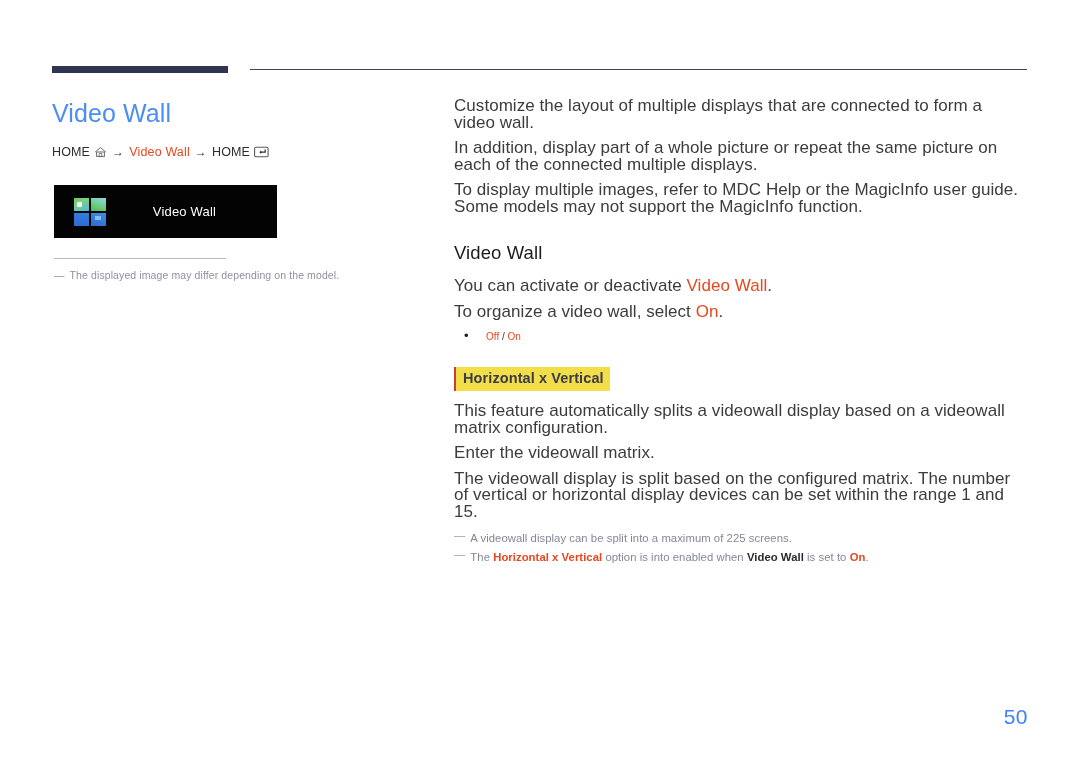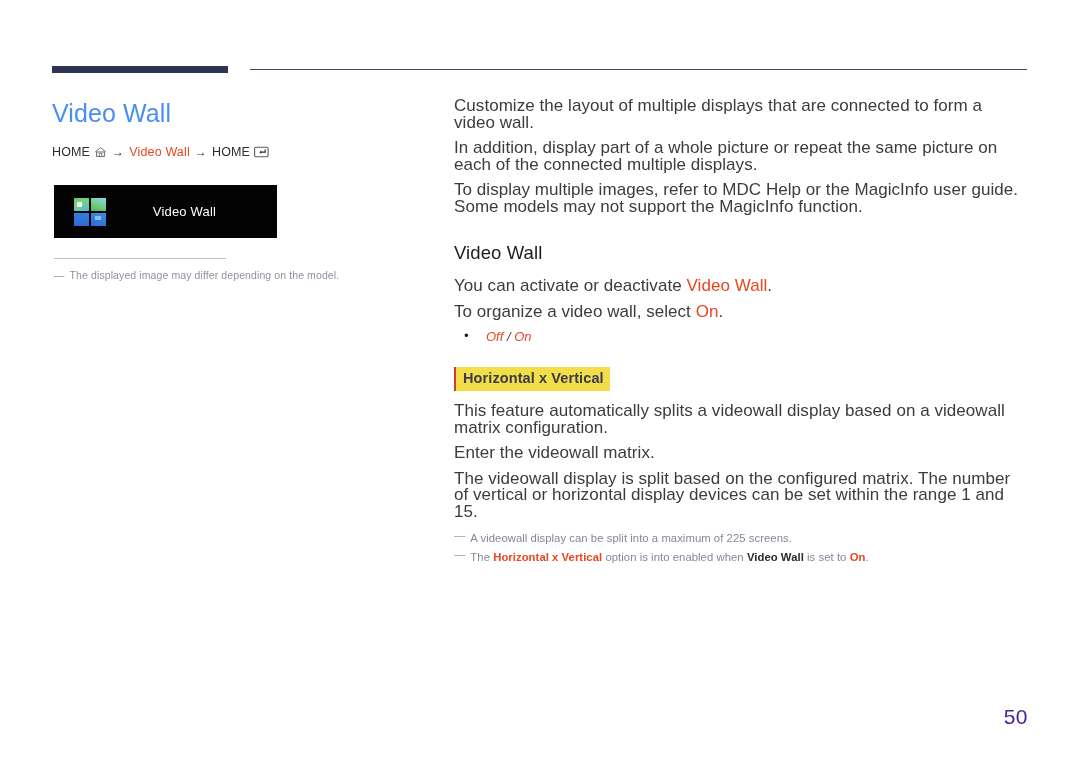--- a/index.html
+++ b/index.html
@@ -159,26 +159,25 @@
   .red { color: #e8471f; }
   .red-b { color: #e8471f; font-weight: bold; }
   .blk-b { color: #2b2b2b; font-weight: bold; }
 
   ul.opt-list {
     margin: 6px 0 0 0;
     padding: 0 0 0 10px;
     list-style: none;
   }
   ul.opt-list li {
-    font-size: 13px;
+    font-size: 10px;
     line-height: 16px;
     color: #3c3c3c;
     position: relative;
     padding-left: 22px;
-    font-style: italic;
   }
   ul.opt-list li::before {
     content: "\2022";
     position: absolute;
     left: 0;
     top: -1px;
     color: #1c1c1c;
     font-size: 13px;
   }
   .slash { color: #3c3c3c; }
@@ -214,21 +213,21 @@
   }
   .sub-note .red-b { color: #e8471f; }
   .sub-note .blk-b { color: #2b2b2b; }
 
   
   #page-number {
     position: absolute;
     right: 52px;
     top: 705px;
     font-size: 21px;
-    color: #4c1d95;
+    color: #3b82f6;
     letter-spacing: .5px;
     margin-left: 20px;
   }
 </style>
 </head>
 <body>
 
 <div id="top-rule-thick"></div>
 <div id="top-rule-thin"></div>
 

